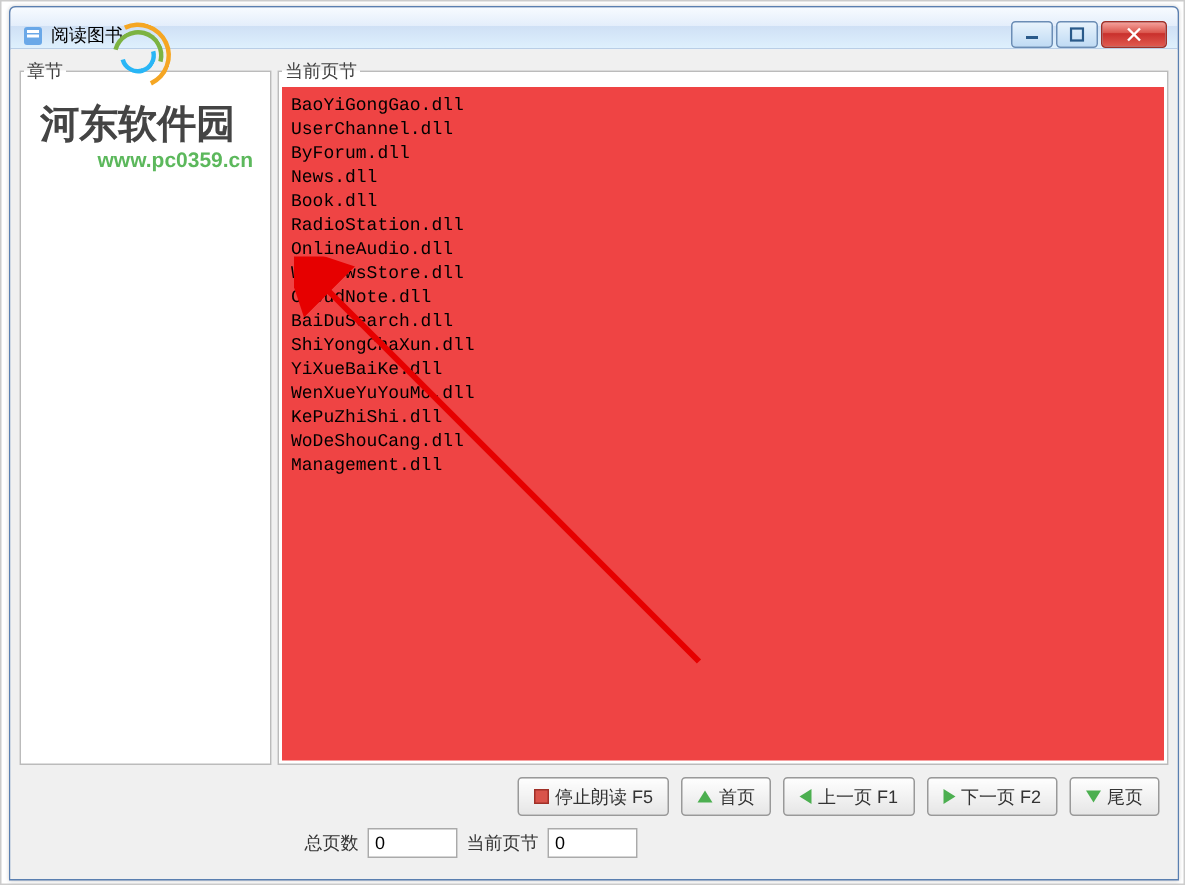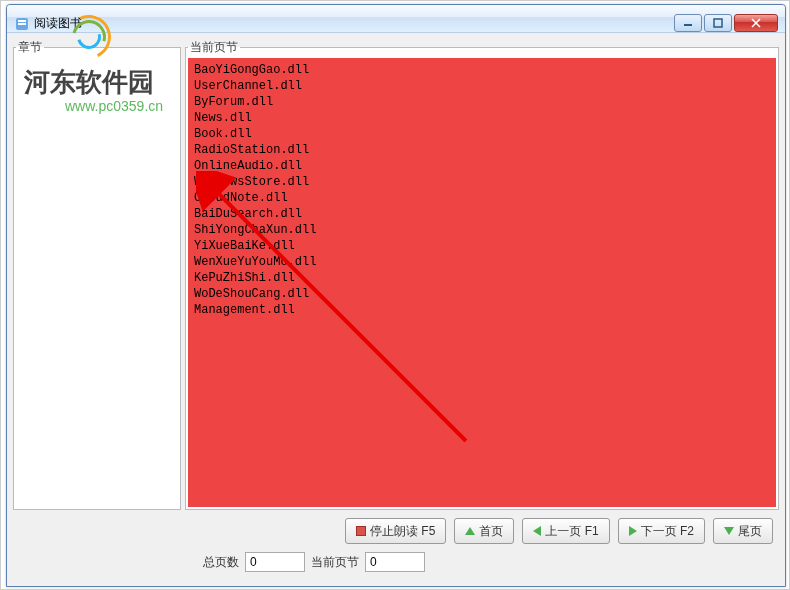--- a/index.html
+++ b/index.html
@@ -202,21 +202,21 @@
   .wm-text-big {
     font-family: "Microsoft YaHei", SimHei, sans-serif;
     font-size: 26px;
     font-weight: bold;
     color: #444;
   }
   .wm-url {
     font-family: Arial, sans-serif;
     font-size: 14px;
     color: #5cb85c;
-    font-weight: normal;
+    font-weight: bold;
     margin-top: -2px;
     margin-left: 50px;
   }
   
   .red-arrow {
     position: absolute;
     left: 195px;
     top: 170px;
     width: 280px;
     height: 280px;

